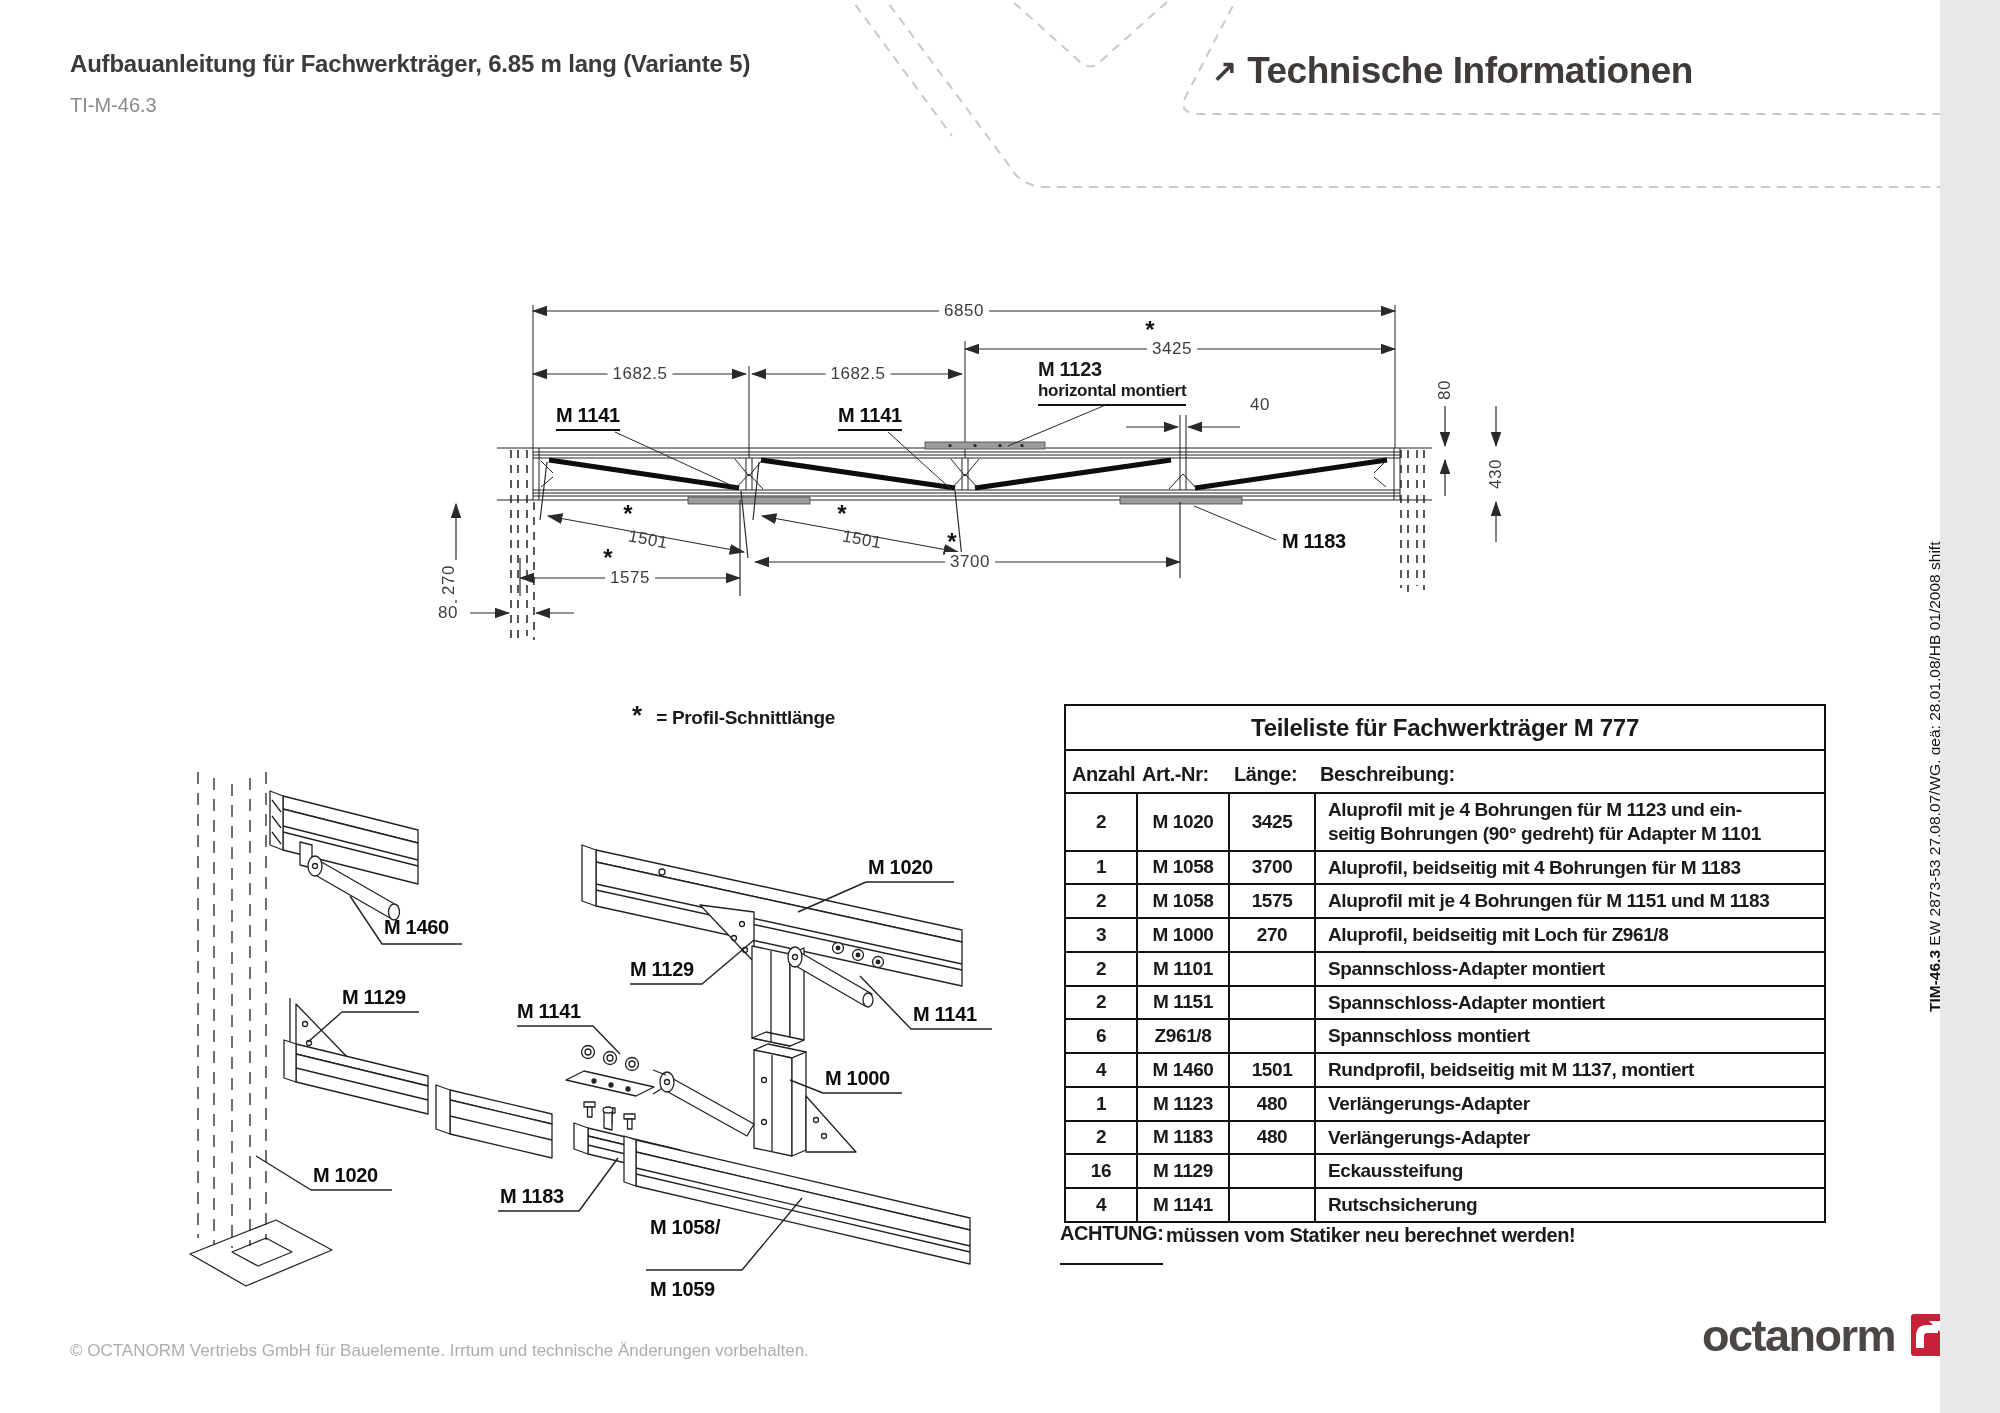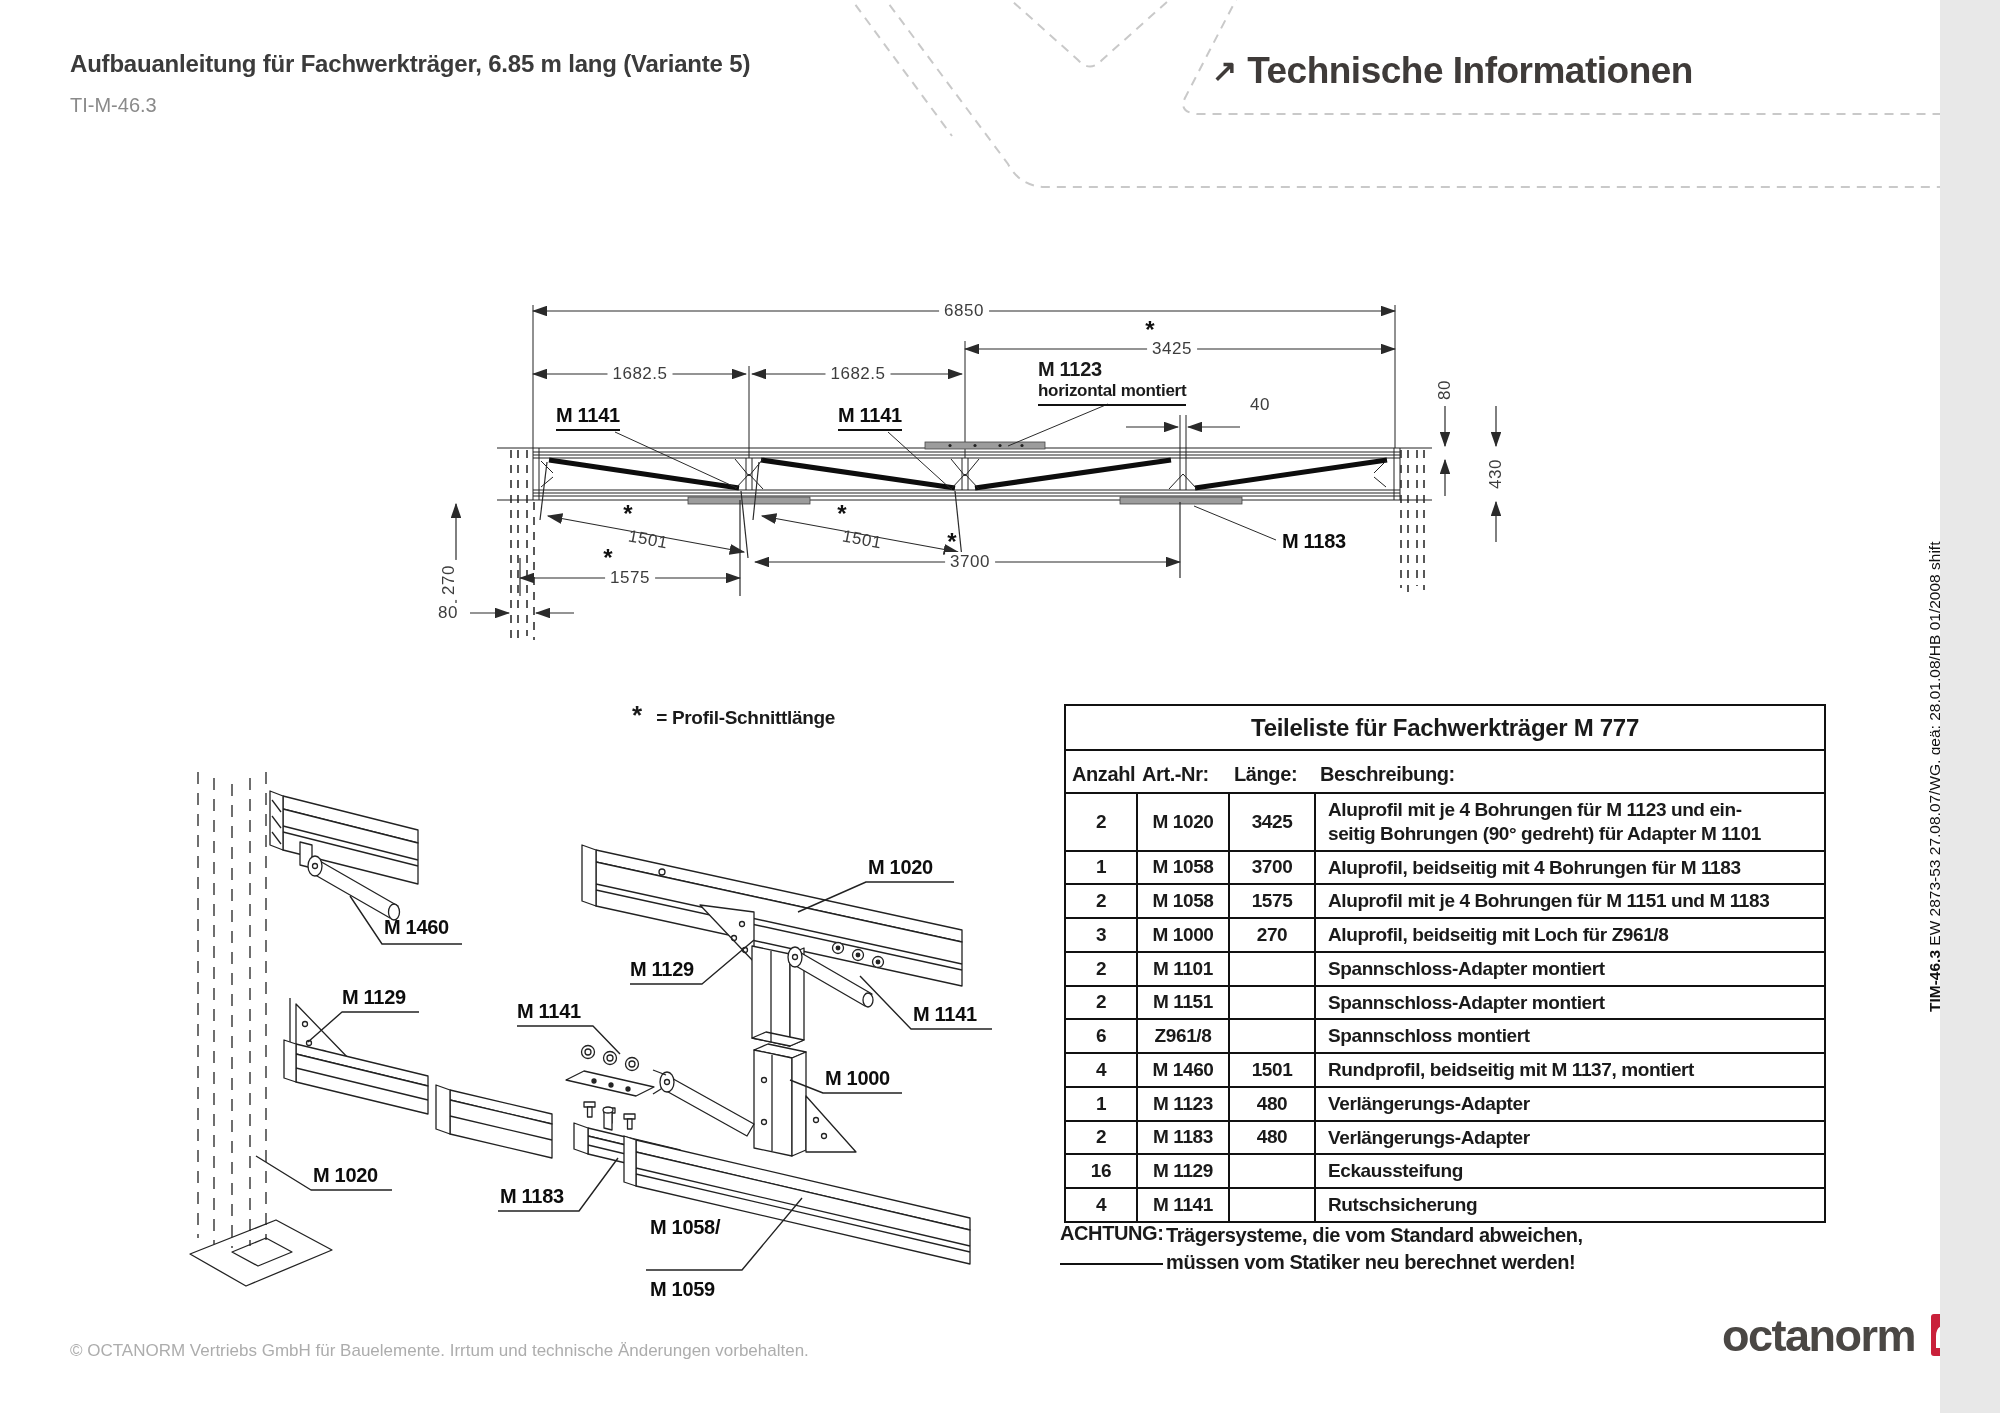--- a/index.html
+++ b/index.html
@@ -41,21 +41,21 @@
   
   .notice{left:1060px;top:1222px;z-index:3;font-size:20px;font-weight:bold;letter-spacing:-0.4px;}
   .notice .lbl{position:absolute;left:0;top:0;border-bottom:2px solid #111;padding-bottom:18px;}
   .notice .txt{position:absolute;left:106px;top:0;width:420px;line-height:1.35;}
   
   .sidenote{left:1926px;top:1012px;transform-origin:0 0;transform:rotate(-90deg);
             white-space:nowrap;font-size:15.5px;color:#111;z-index:3;}
   .sidenote b{font-weight:bold;}
   
   .copyright{left:70px;top:1341px;font-size:17px;color:#adadad;z-index:3;}
-  .logo{left:1702px;top:1314px;display:flex;align-items:flex-start;gap:16px;z-index:3;margin-left:20px;}
+  .logo{left:1702px;top:1314px;display:flex;align-items:flex-start;gap:16px;z-index:3;}
   .logo .word{font-size:45px;font-weight:bold;color:#4a4744;letter-spacing:-1.5px;line-height:44px;}
   .logo .mark{position:relative;width:42px;height:42px;border-radius:3px;}
   .logo .reg{font-size:12px;font-weight:bold;line-height:1;margin-left:1px;}
   svg.layer{position:absolute;left:0;top:0;z-index:1;}
 </style>
 </head>
 <body>
 
 <div class="page">
 
@@ -481,21 +481,20 @@
           <div class="c n">M 1141</div>
           <div class="c n"></div>
           <div class="c d">Rutschsicherung</div>
         </div>
       </div>
   </div>
 
   <div class="abs notice">
     <span class="lbl">ACHTUNG:</span>
     <div class="txt">
-      <div>Trägersysteme, die vom Standard abweichen,</div>
       <div>müssen vom Statiker neu berechnet werden!</div>
     </div>
   </div>
 
   <div class="abs sidenote">
     <b>TIM-46.3</b><span> EW 2873-53 27.08.07/WG, geä: 28.01.08/HB  01/2008 shift</span>
   </div>
 
   <div class="abs copyright">© OCTANORM Vertriebs GmbH für Bauelemente. Irrtum und technische Änderungen vorbehalten.</div>
   <div class="abs logo">

